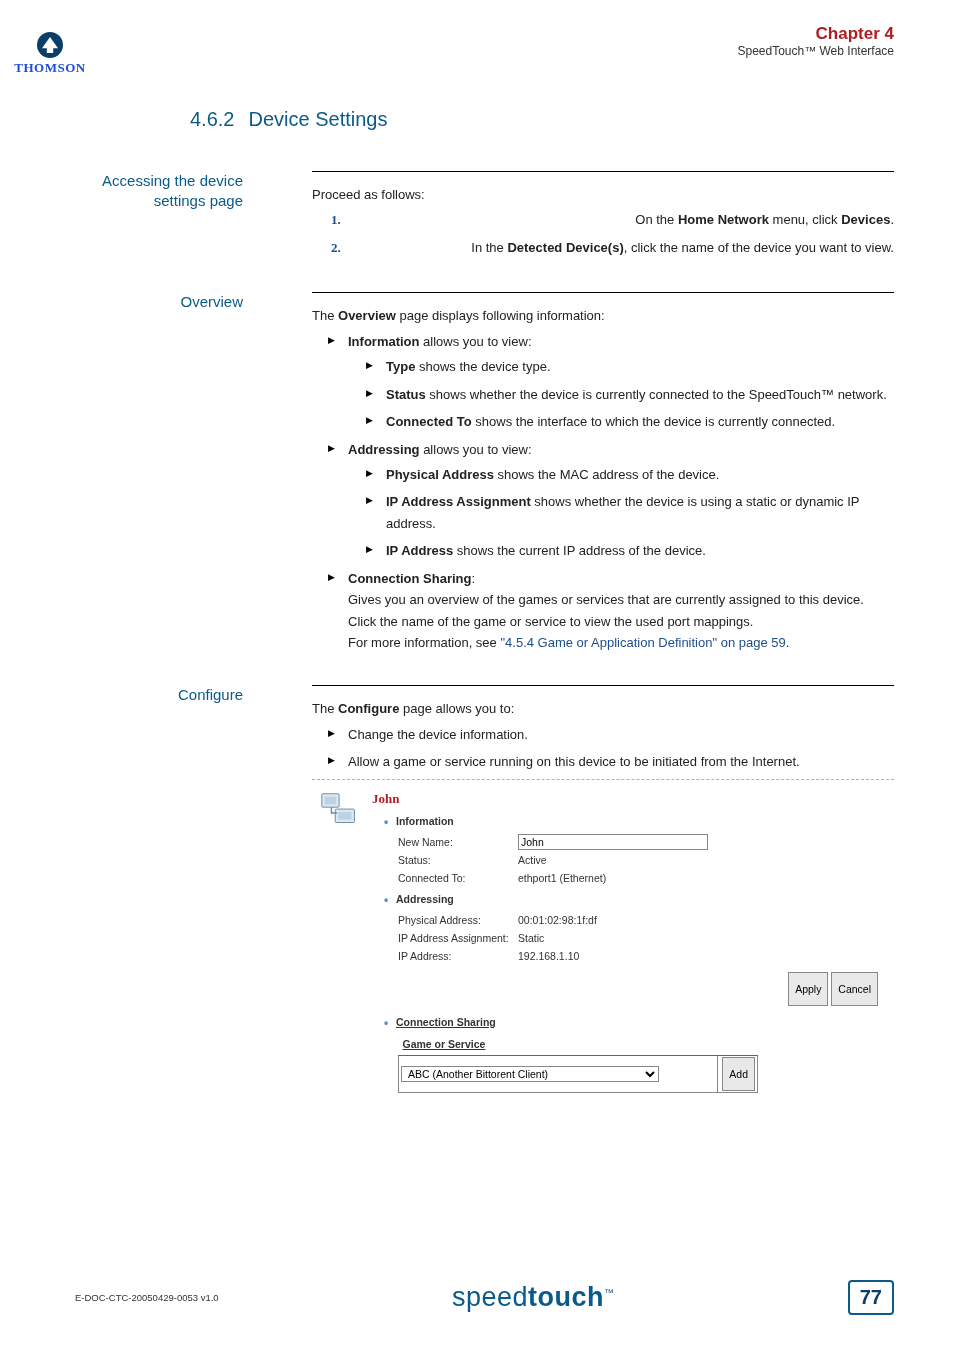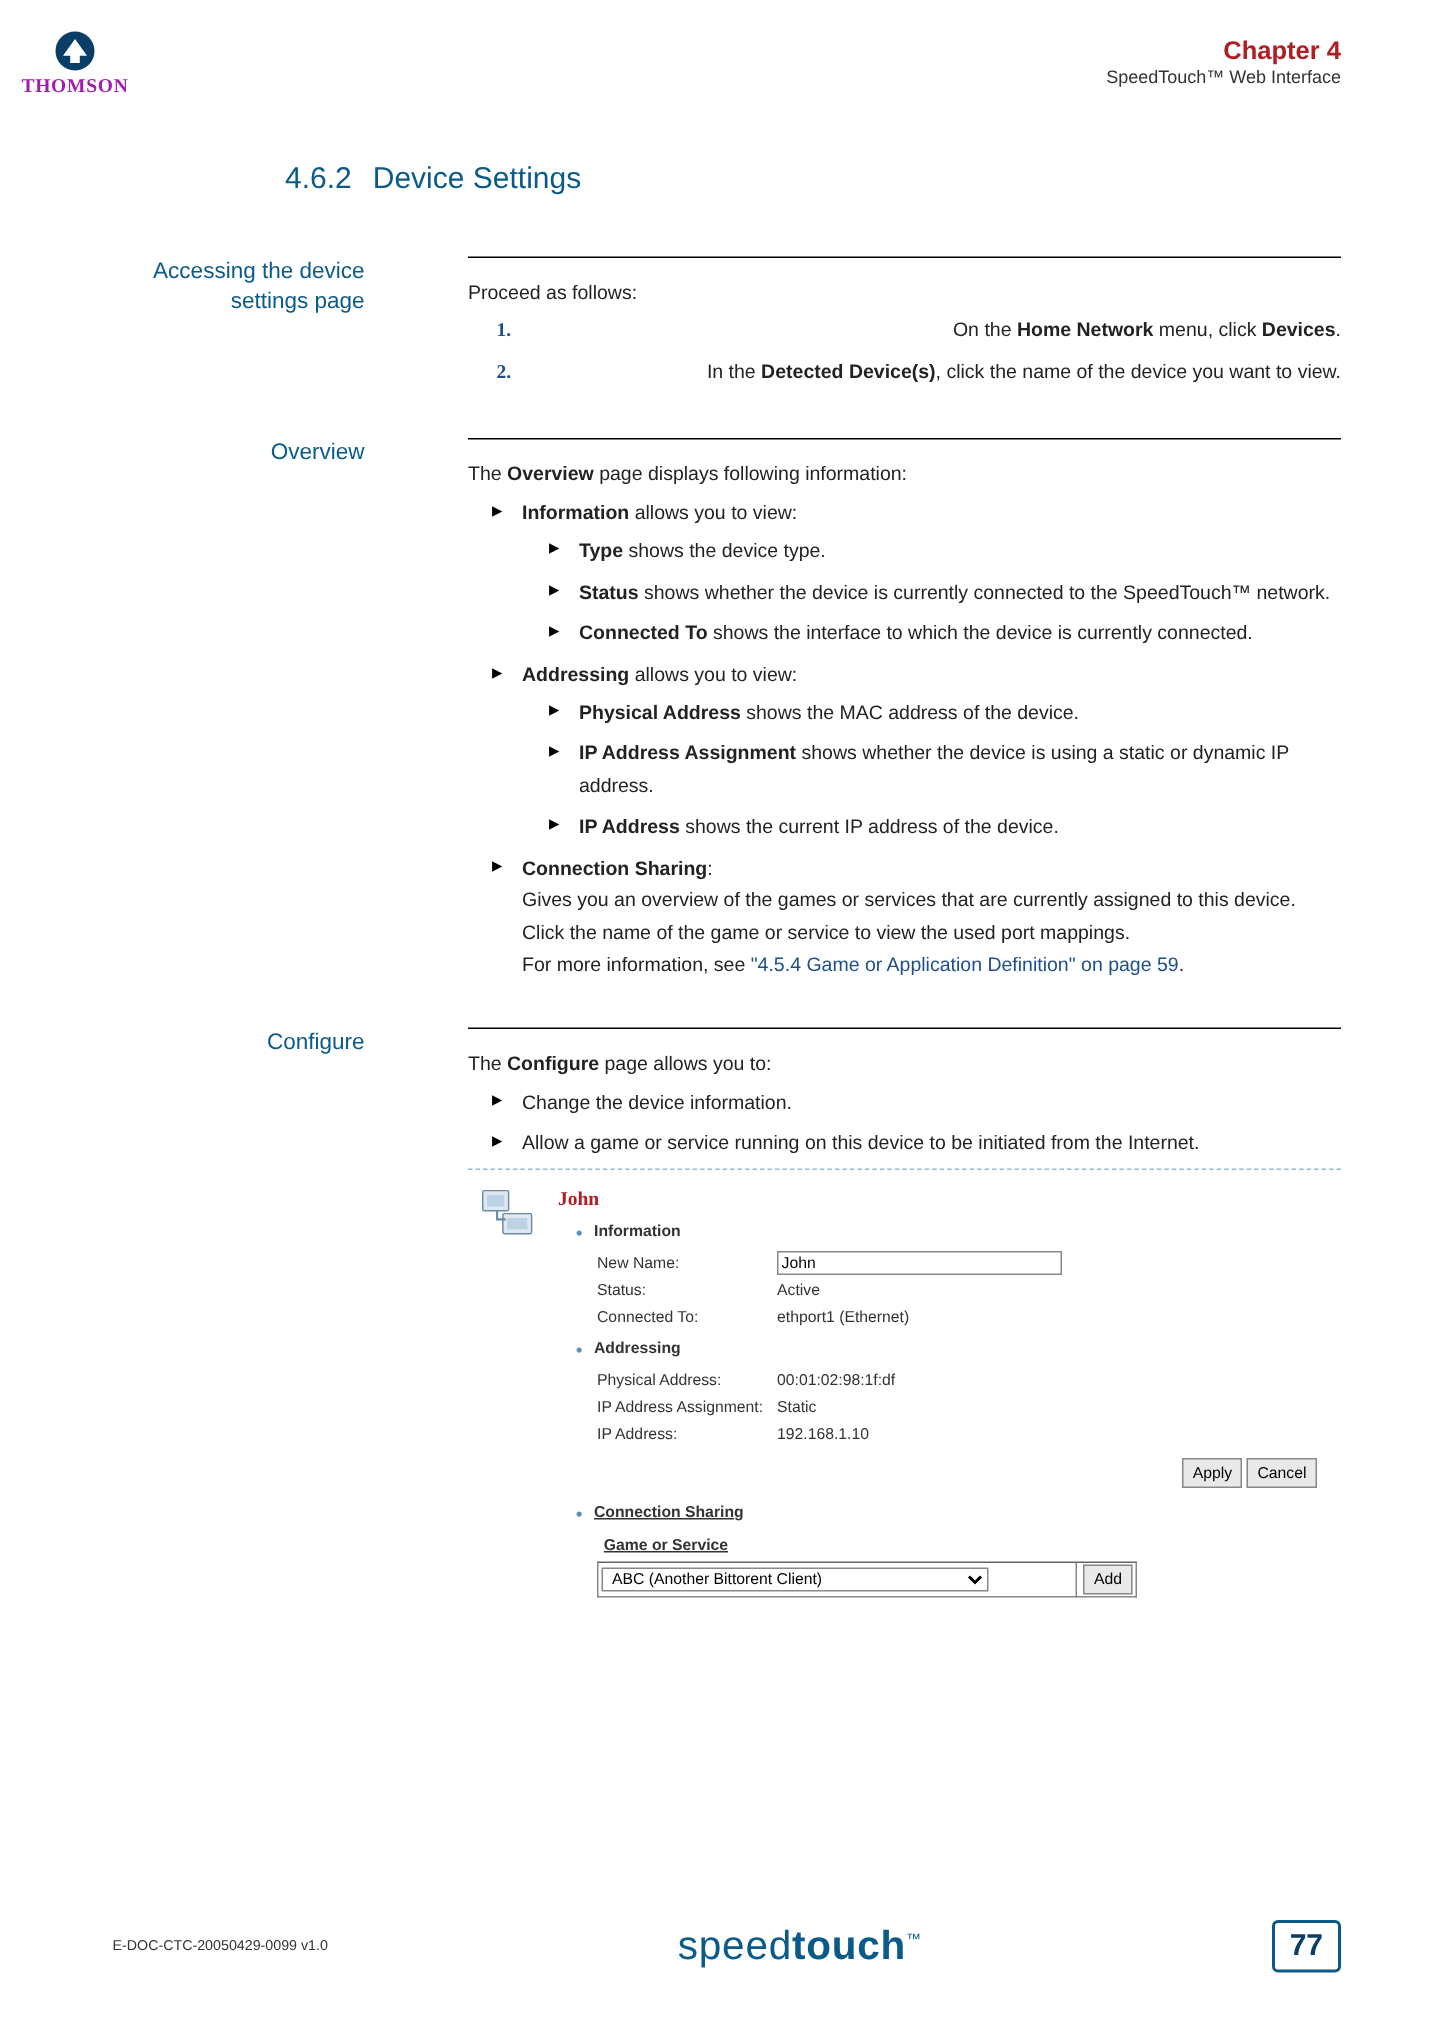--- a/index.html
+++ b/index.html
@@ -13,25 +13,25 @@
     background: #fff;
   }
   .page {
     position: relative;
     width: 954px;
     min-height: 1351px;
     padding: 24px 60px 40px 75px;
   }
   .logo-area {
     position: absolute;
-    top: 21px;
+    top: 32px;
     left: 14px;
     width: 72px;
     text-align: center;
-    color: #a21caf;
+    color: #1d4ed8;
   }
   .logo-icon {
     width: 26px;
     height: 26px;
     border-radius: 50%;
     background: #0a3e66;
     margin: 0 auto 2px;
     position: relative;
   }
   .logo-icon::after {
@@ -163,21 +163,21 @@
     padding: 0 2px;
     height: 16px;
     border: 1px solid #888;
     background: #fff;
     font-family: Arial, sans-serif;
   }
   .btnrow { text-align: right; margin: 6px 10px 8px 0; }
   button.tiny {
     font-size: 10.5px;
     padding: 0 6px;
-    height: 20px;
+    height: 34px;
     border: 1px solid #888;
     background: #e9e9e9;
     cursor: pointer;
   }
   table.cs {
     border-collapse: collapse;
     width: 360px;
     margin-left: 14px;
     font-size: 10.5px;
   }
@@ -365,20 +365,20 @@
             </div>
 
           </div>
         </div>
       </div>
 
     </div>
   </div>
 
   <div class="footer">
-    <div class="docid">E-DOC-CTC-20050429-0099 v1.0</div>
+    <div class="docid">E-DOC-CTC-20050429-0053 v1.0</div>
     <div class="footer-logo">
       <span class="light">speed</span><span class="heavy">touch</span><span class="tm">™</span>
     </div>
     <div class="pagenum">77</div>
   </div>
 
 </div>
 
 </body></html>

